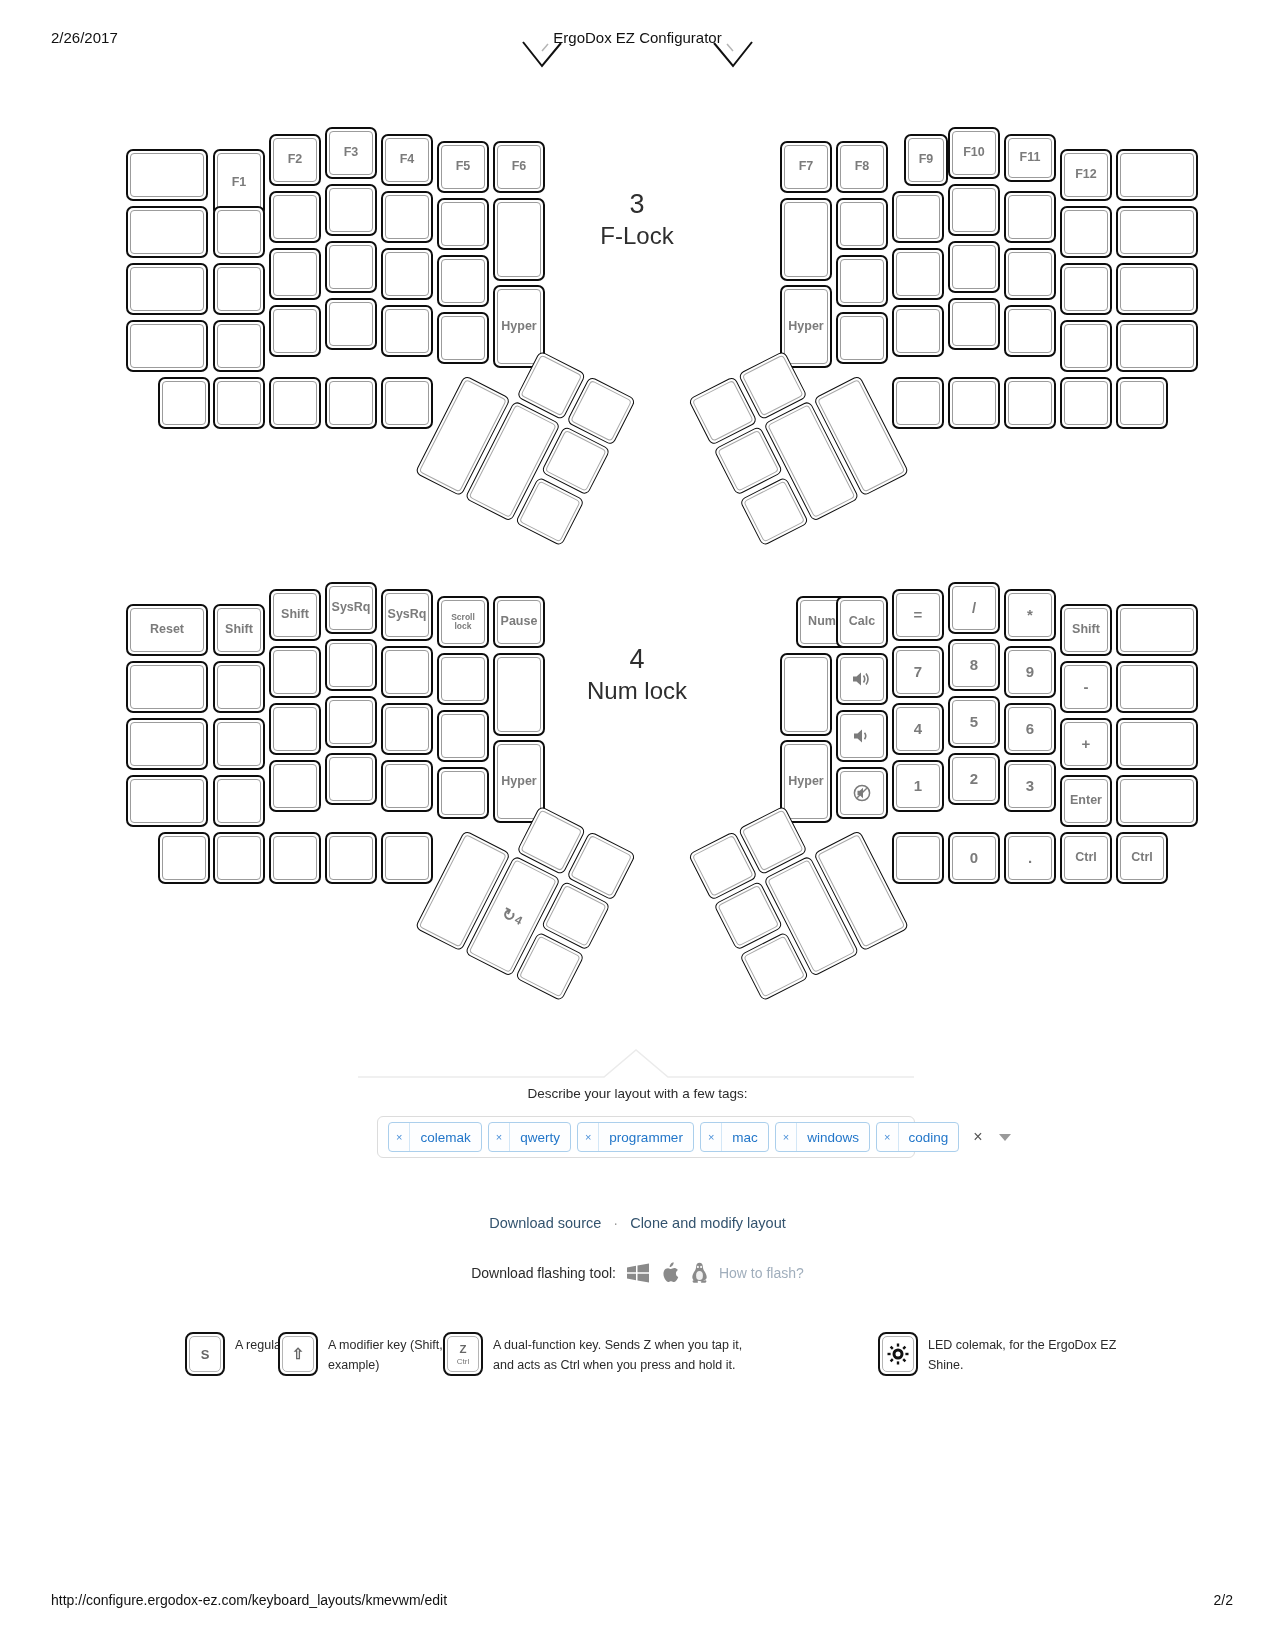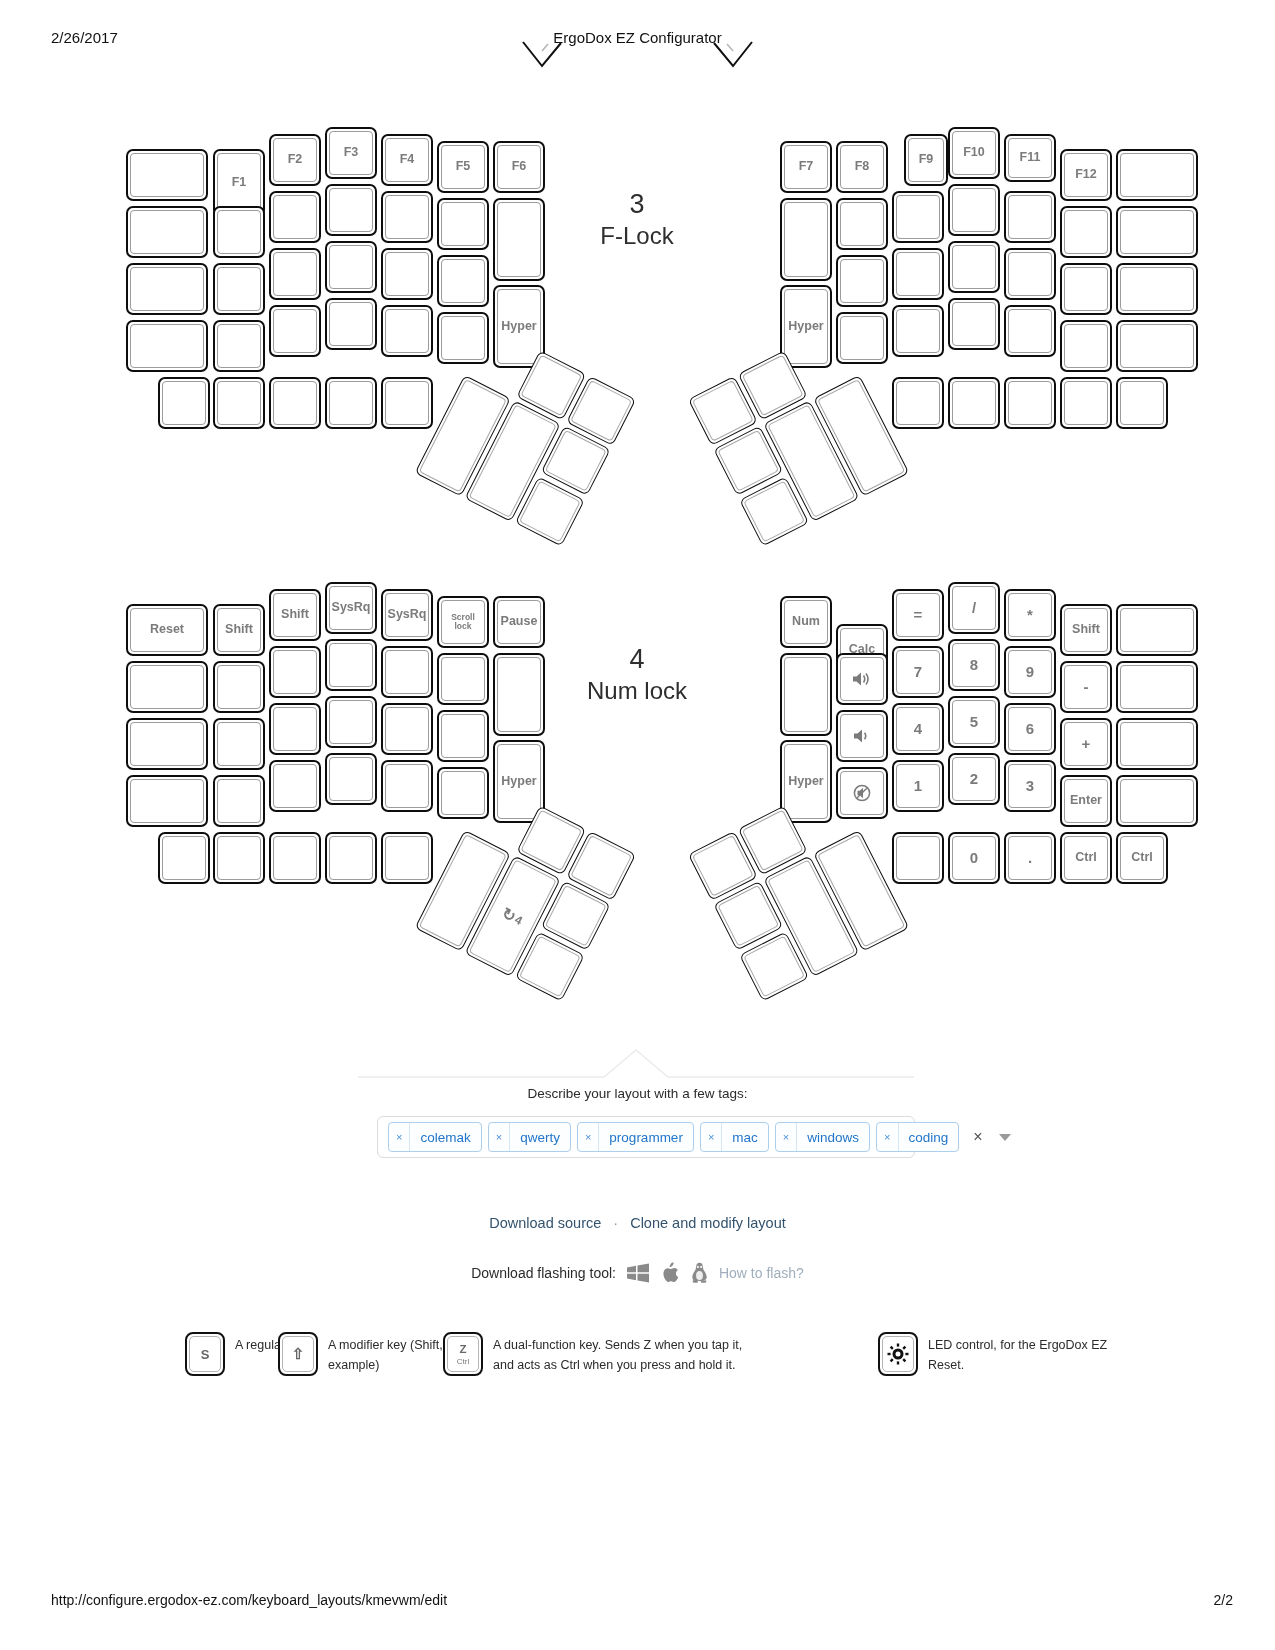--- a/index.html
+++ b/index.html
@@ -469,34 +469,34 @@
         </div>
         <div class="key" style="left: 255px; top: 250px; width: 52px; height: 52px;">
           <div class="in"></div>
         </div>
       </div>
     <div class="llabel">
       <div class="num">4</div>
       <div class="nm">Num lock</div>
     </div>
     <div class="half rh">
-        <div class="key" style="left: 0px; top: 14px; width: 52px; height: 52px;">
+        <div class="key" style="left: 16px; top: 14px; width: 52px; height: 52px;">
           <div class="in">
             <span class="lab">Num</span>
           </div>
         </div>
         <div class="key" style="left: 0px; top: 71px; width: 52px; height: 83px;">
           <div class="in"></div>
         </div>
         <div class="key" style="left: 0px; top: 158px; width: 52px; height: 83px;">
           <div class="in">
             <span class="lab">Hyper</span>
           </div>
         </div>
-        <div class="key" style="left: 56px; top: 14px; width: 52px; height: 52px; margin-top: 28px;">
+        <div class="key" style="left: 56px; top: 14px; width: 52px; height: 52px;">
           <div class="in">
             <span class="lab">Calc</span>
           </div>
         </div>
         <div class="key" style="left: 56px; top: 71px; width: 52px; height: 52px;">
           <div class="in">
             <svg width="20" height="16" viewBox="0 0 20 16">
               <polygon points="1,5.5 4.5,5.5 9,1.5 9,14.5 4.5,10.5 1,10.5" fill="#7b7b7b"></polygon>
               <path d="M11.5,4.5 Q14,8 11.5,11.5" fill="none" stroke="#7b7b7b" stroke-width="1.6"></path>
               <path d="M14,2.5 Q18,8 14,13.5" fill="none" stroke="#7b7b7b" stroke-width="1.6"></path>
@@ -783,19 +783,19 @@
             <line x1="0.5" y1="11" x2="3.6" y2="11"></line>
               <line x1="18.4" y1="11" x2="21.5" y2="11"></line>
             <line x1="3.6" y1="3.6" x2="5.8" y2="5.8"></line>
               <line x1="16.2" y1="16.2" x2="18.4" y2="18.4"></line>
             <line x1="16.2" y1="5.8" x2="18.4" y2="3.6"></line>
               <line x1="3.6" y1="18.4" x2="5.8" y2="16.2"></line>
           </g>
         </svg>
       </div>
     </div>
-    <div class="ltxt" style="width:212px">LED control, for the ErgoDox EZ Reset.</div>
+    <div class="ltxt" style="width:212px">LED colemak, for the ErgoDox EZ Shine.</div>
   </div>
 
   <div class="ftr-url">http://configure.ergodox-ez.com/keyboard_layouts/kmevwm/edit</div>
   <div class="ftr-page">2/2</div>
 
 </div>
 
 </body></html>

